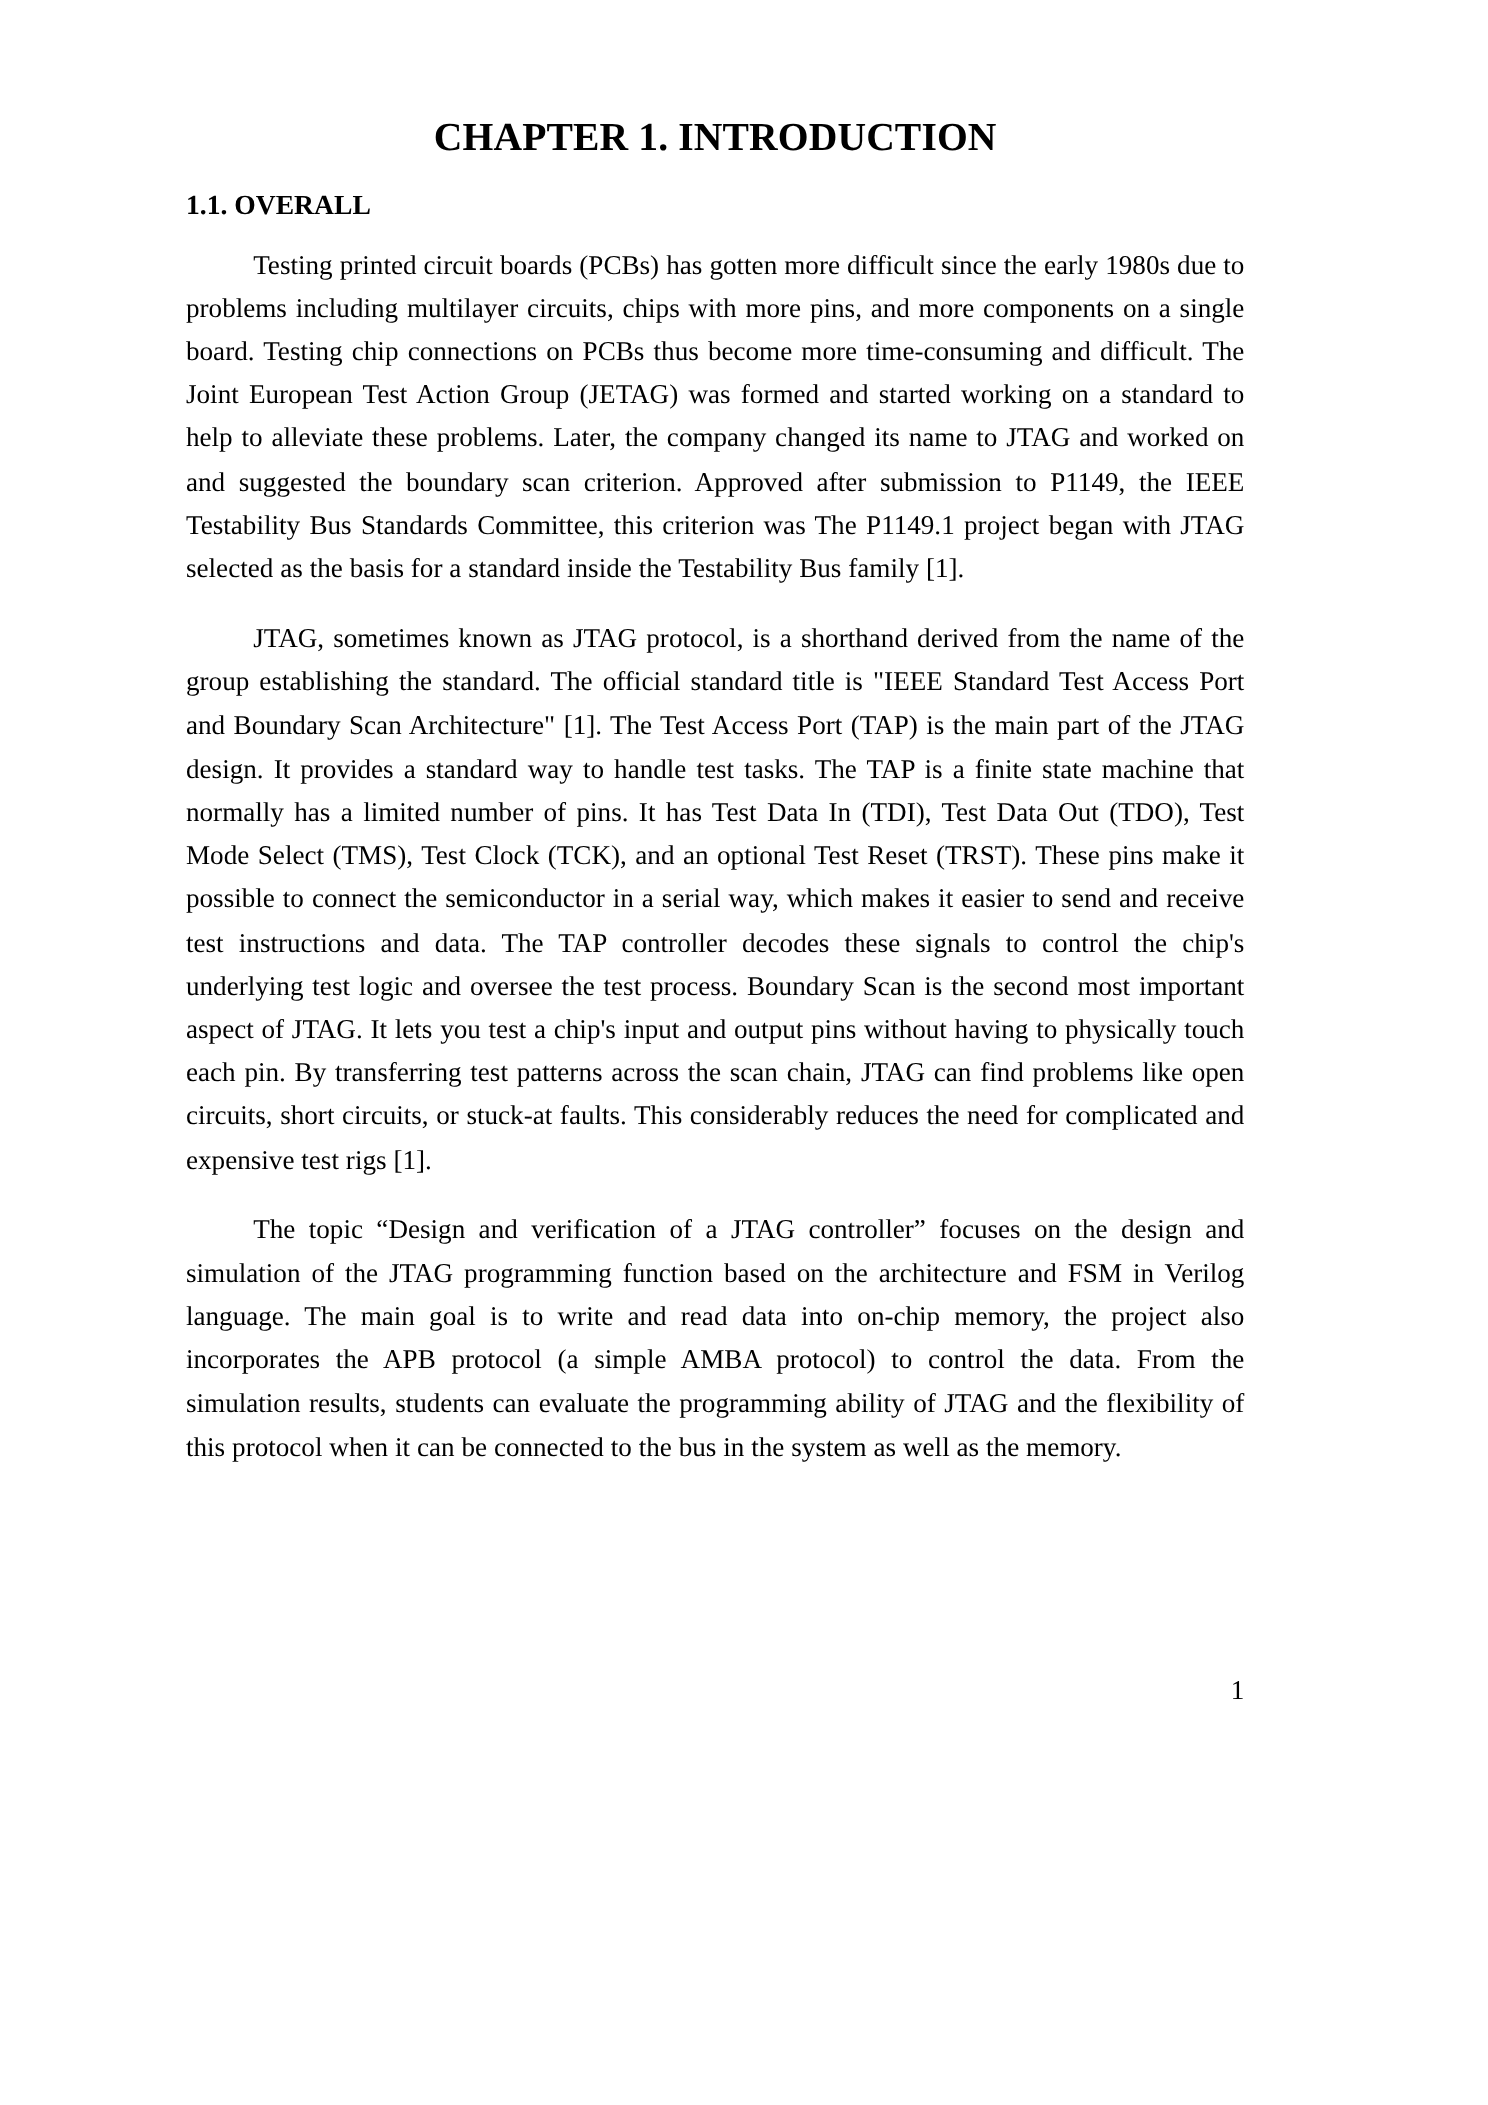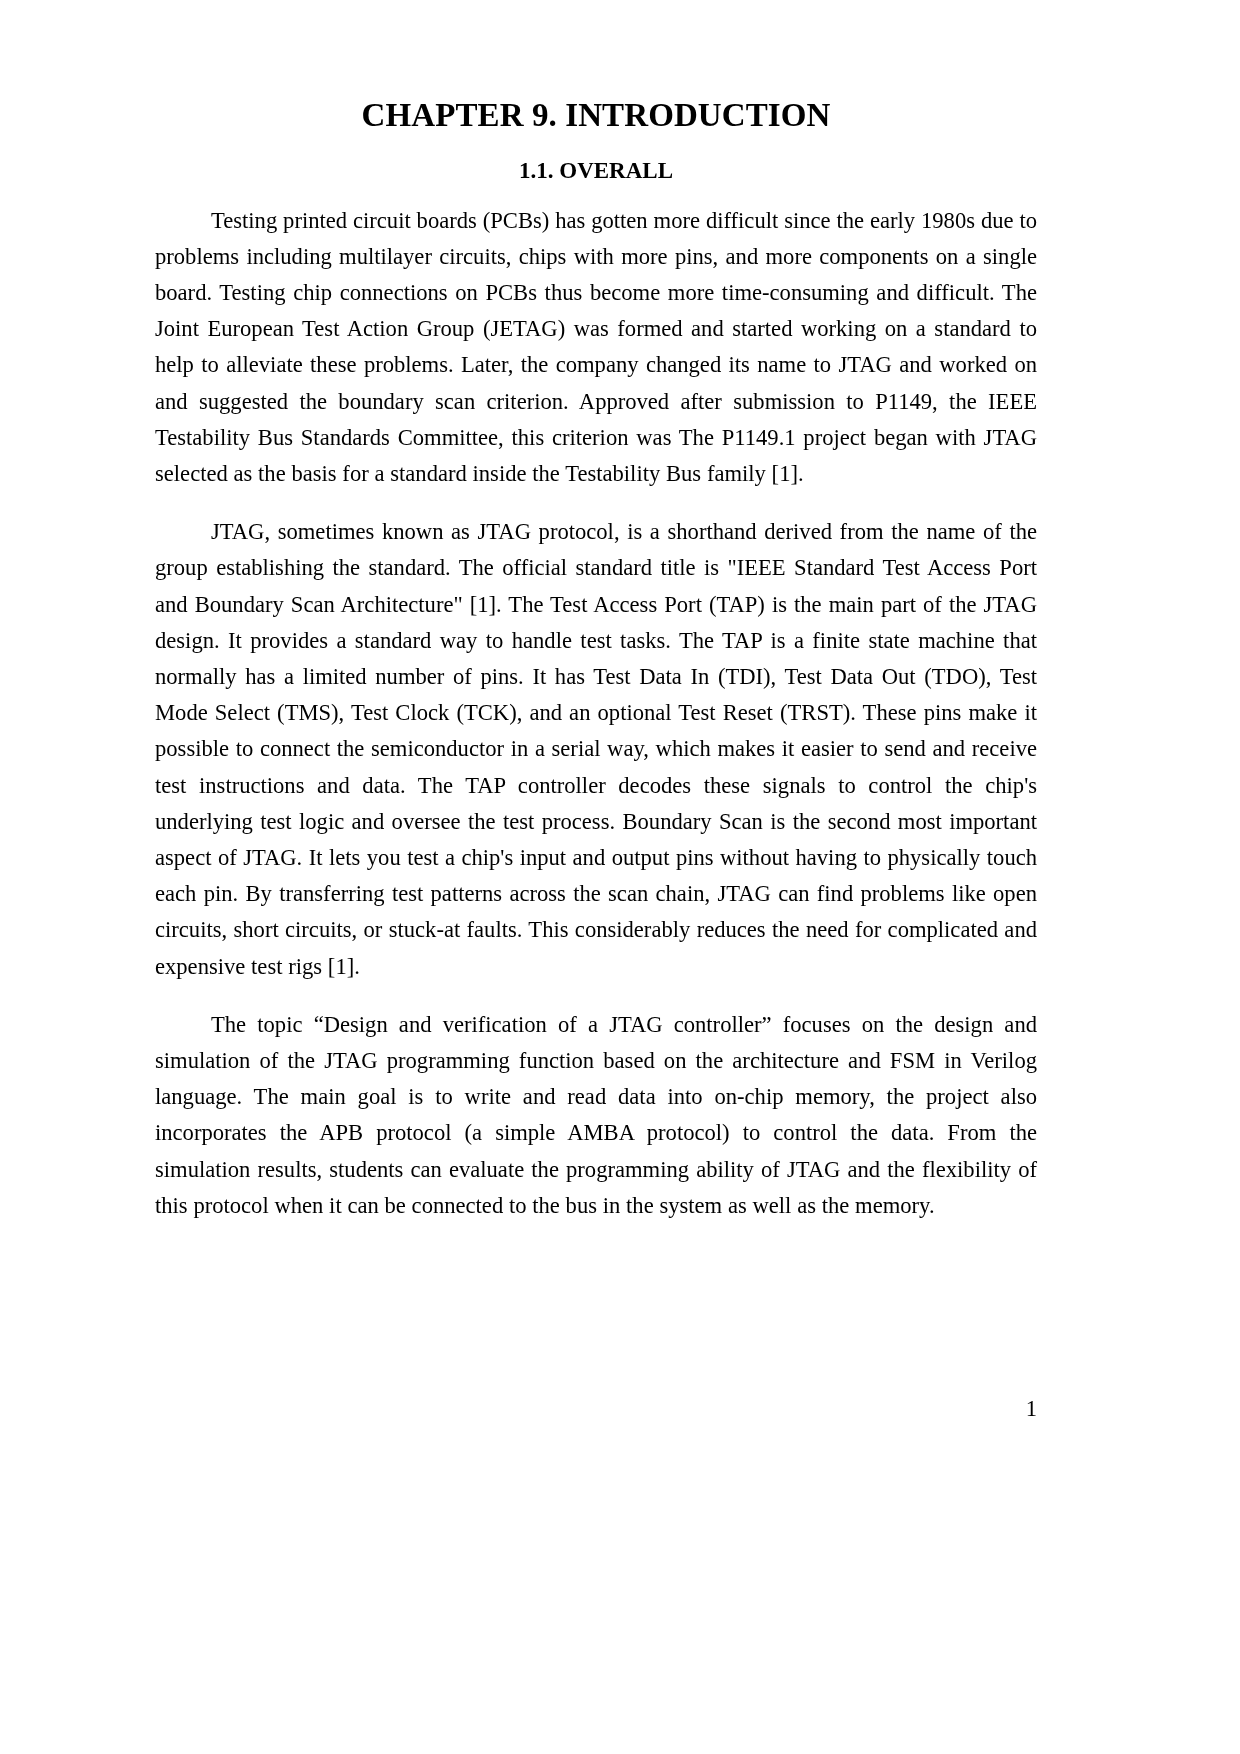--- a/index.html
+++ b/index.html
@@ -39,21 +39,21 @@
     text-align: center;
     letter-spacing: 0.1px;
     line-height: 1.18;
     margin: 0 0 0 0;
     padding: 0;
   }
 
   .section-heading {
     font-size: 23px;
     font-weight: bold;
-    text-align: center;
+    text-align: left;
     margin: 22px 0 0 0;
     padding: 0;
     line-height: 1.2;
   }
 
   .body-par {
     font-size: 22.6px;
     line-height: 36.2px;
     text-align: justify;
     text-justify: inter-word;
@@ -82,21 +82,21 @@
     font-family: "Liberation Serif", "DejaVu Serif", serif;
   }
 </style>
 </head>
 <body>
 
 <div class="page">
 
   <div class="content">
 
-    <h1 class="chapter-title">CHAPTER 9. INTRODUCTION</h1>
+    <h1 class="chapter-title">CHAPTER 1. INTRODUCTION</h1>
 
     <h2 class="section-heading">1.1. OVERALL</h2>
 
     <p class="body-par">Testing printed circuit boards (PCBs) has gotten more difficult since the early 1980s due to problems including multilayer circuits, chips with more pins, and more components on a single board. Testing chip connections on PCBs thus become more time-consuming and difficult. The Joint European Test Action Group (JETAG) was formed and started working on a standard to help to alleviate these problems. Later, the company changed its name to JTAG and worked on and suggested the boundary scan criterion. Approved after submission to P1149, the IEEE Testability Bus Standards Committee, this criterion was The P1149.1 project began with JTAG selected as the basis for a standard inside the Testability Bus family [1].</p>
 
     <p class="body-par par-gap">JTAG, sometimes known as JTAG protocol, is a shorthand derived from the name of the group establishing the standard. The official standard title is "IEEE Standard Test Access Port and Boundary Scan Architecture" [1]. The Test Access Port (TAP) is the main part of the JTAG design. It provides a standard way to handle test tasks. The TAP is a finite state machine that normally has a limited number of pins. It has Test Data In (TDI), Test Data Out (TDO), Test Mode Select (TMS), Test Clock (TCK), and an optional Test Reset (TRST). These pins make it possible to connect the semiconductor in a serial way, which makes it easier to send and receive test instructions and data. The TAP controller decodes these signals to control the chip's underlying test logic and oversee the test process. Boundary Scan is the second most important aspect of JTAG. It lets you test a chip's input and output pins without having to physically touch each pin.  By transferring test patterns across the scan chain, JTAG can find problems like open circuits, short circuits, or stuck-at faults. This considerably reduces the need for complicated and expensive test rigs [1].</p>
 
     <p class="body-par par-gap">The topic “Design and verification of a JTAG controller” focuses on the design and simulation of the JTAG programming function based on the architecture and FSM in Verilog language. The main goal is to write and read data into on-chip memory, the project also incorporates the APB protocol (a simple AMBA protocol) to control the data. From the simulation results, students can evaluate the programming ability of JTAG and the flexibility of this protocol when it can be connected to the bus in the system as well as the memory.</p>
 
   </div>

